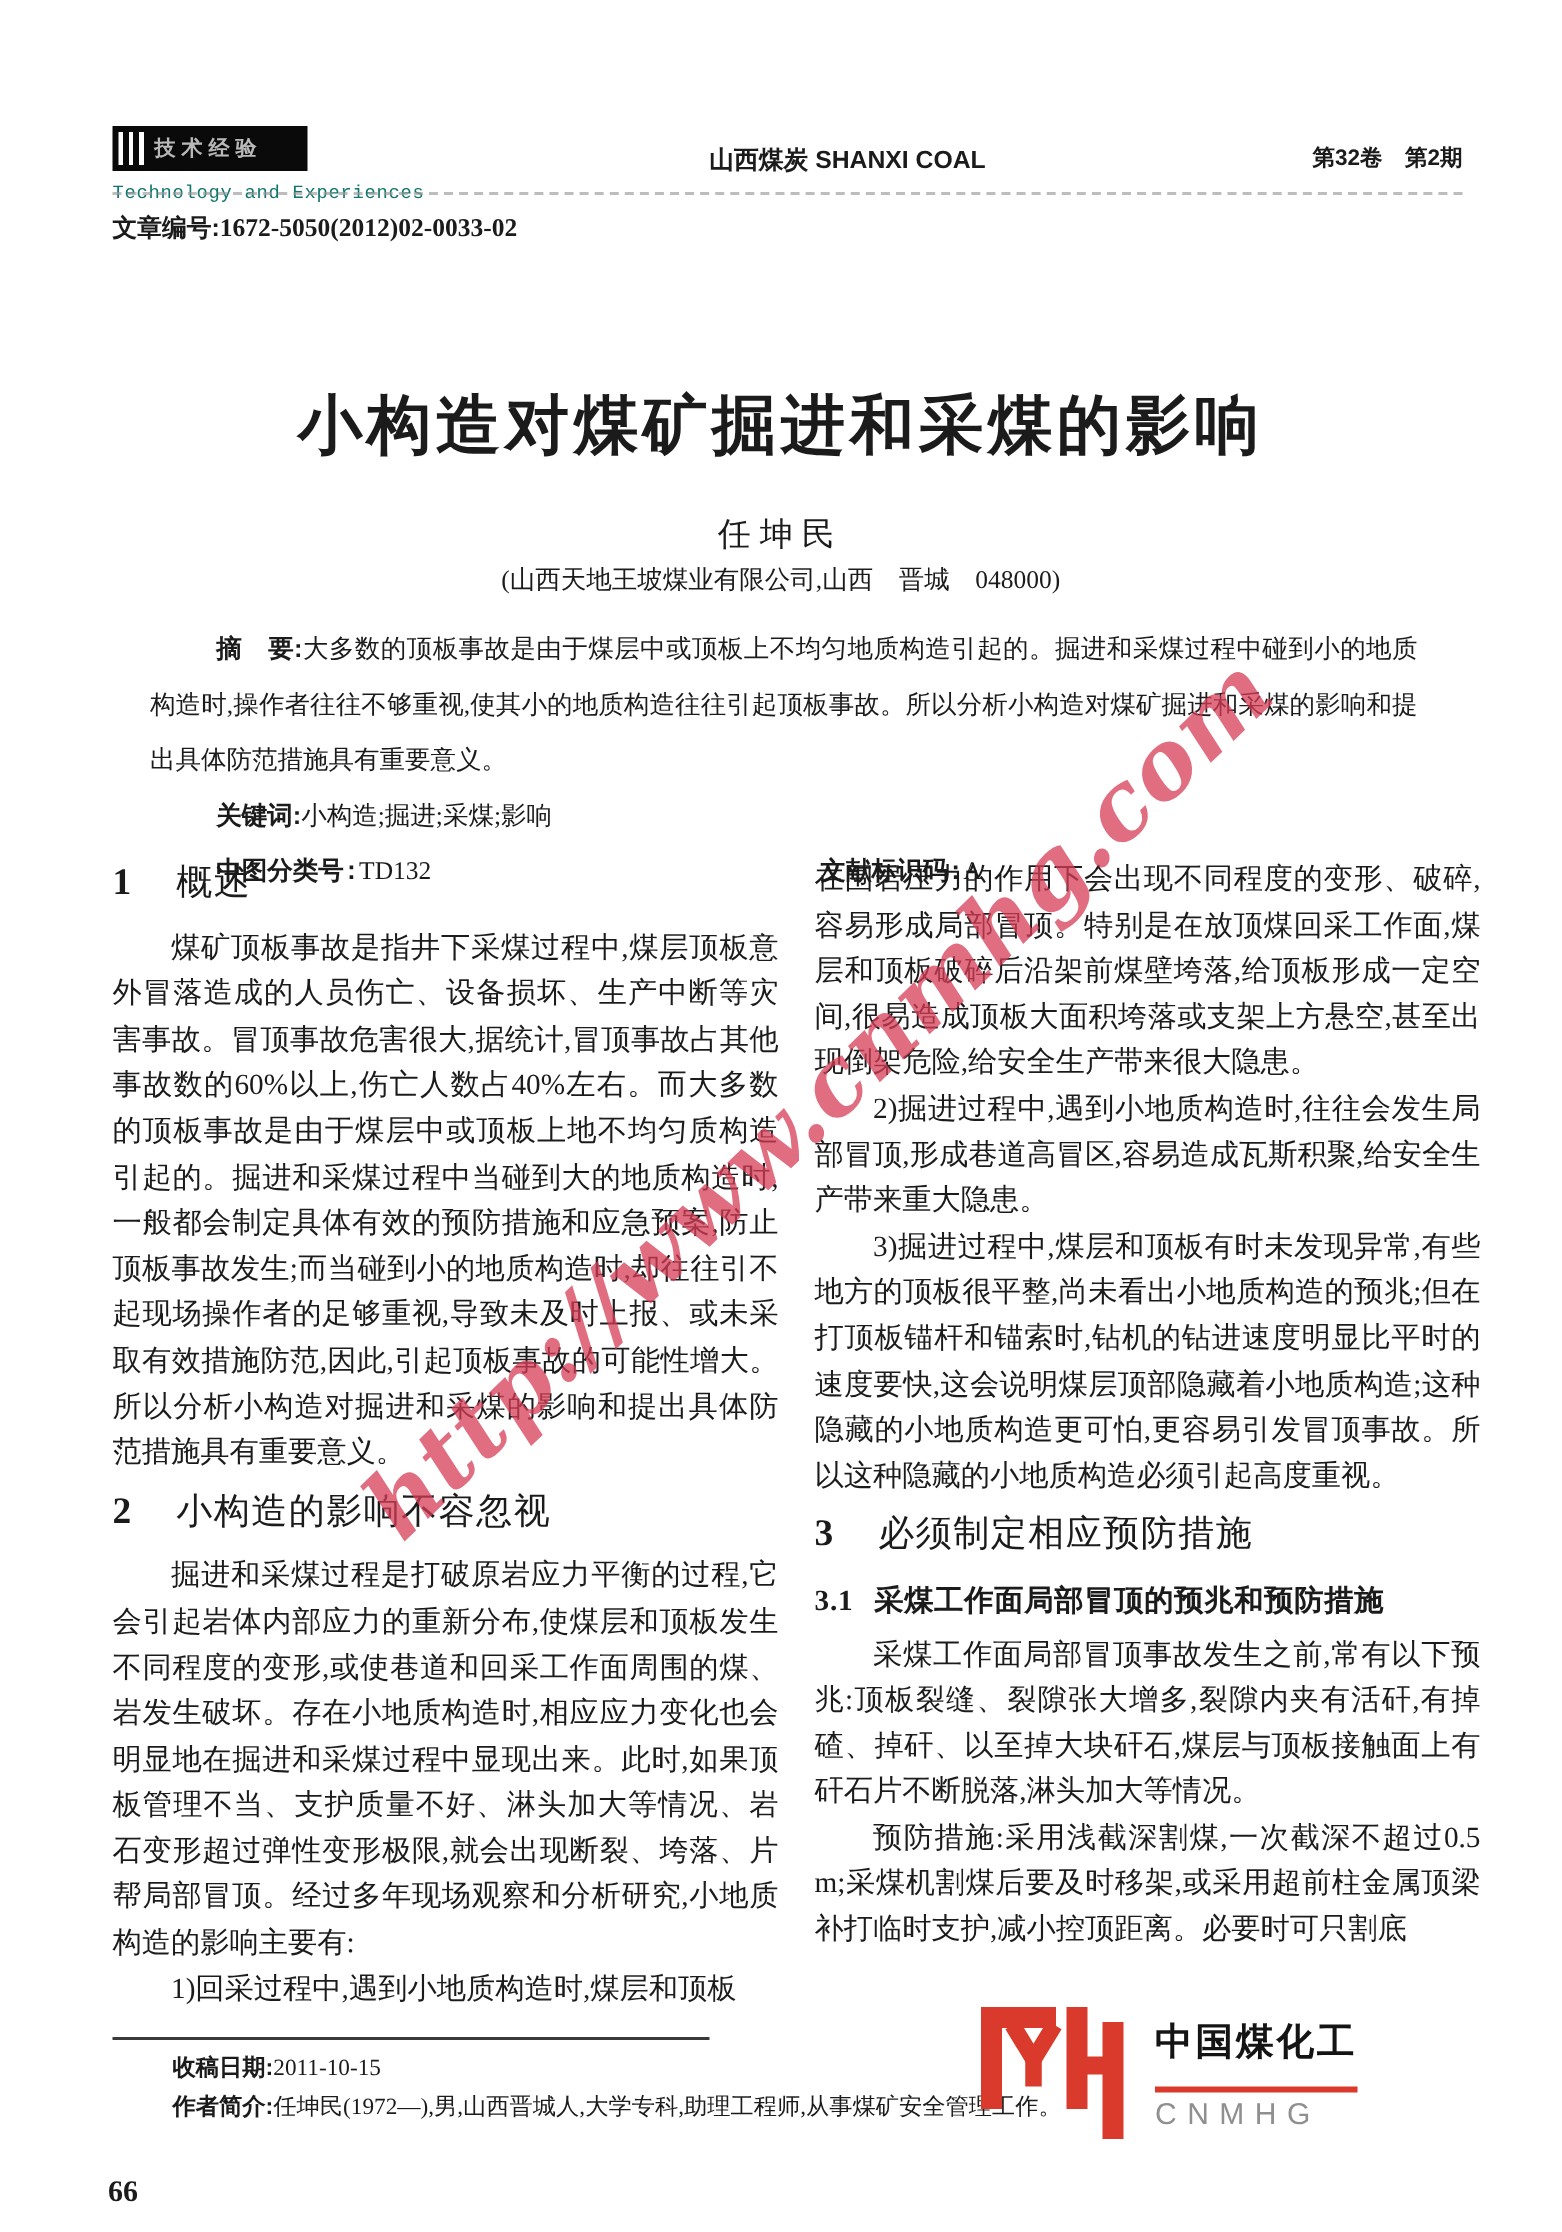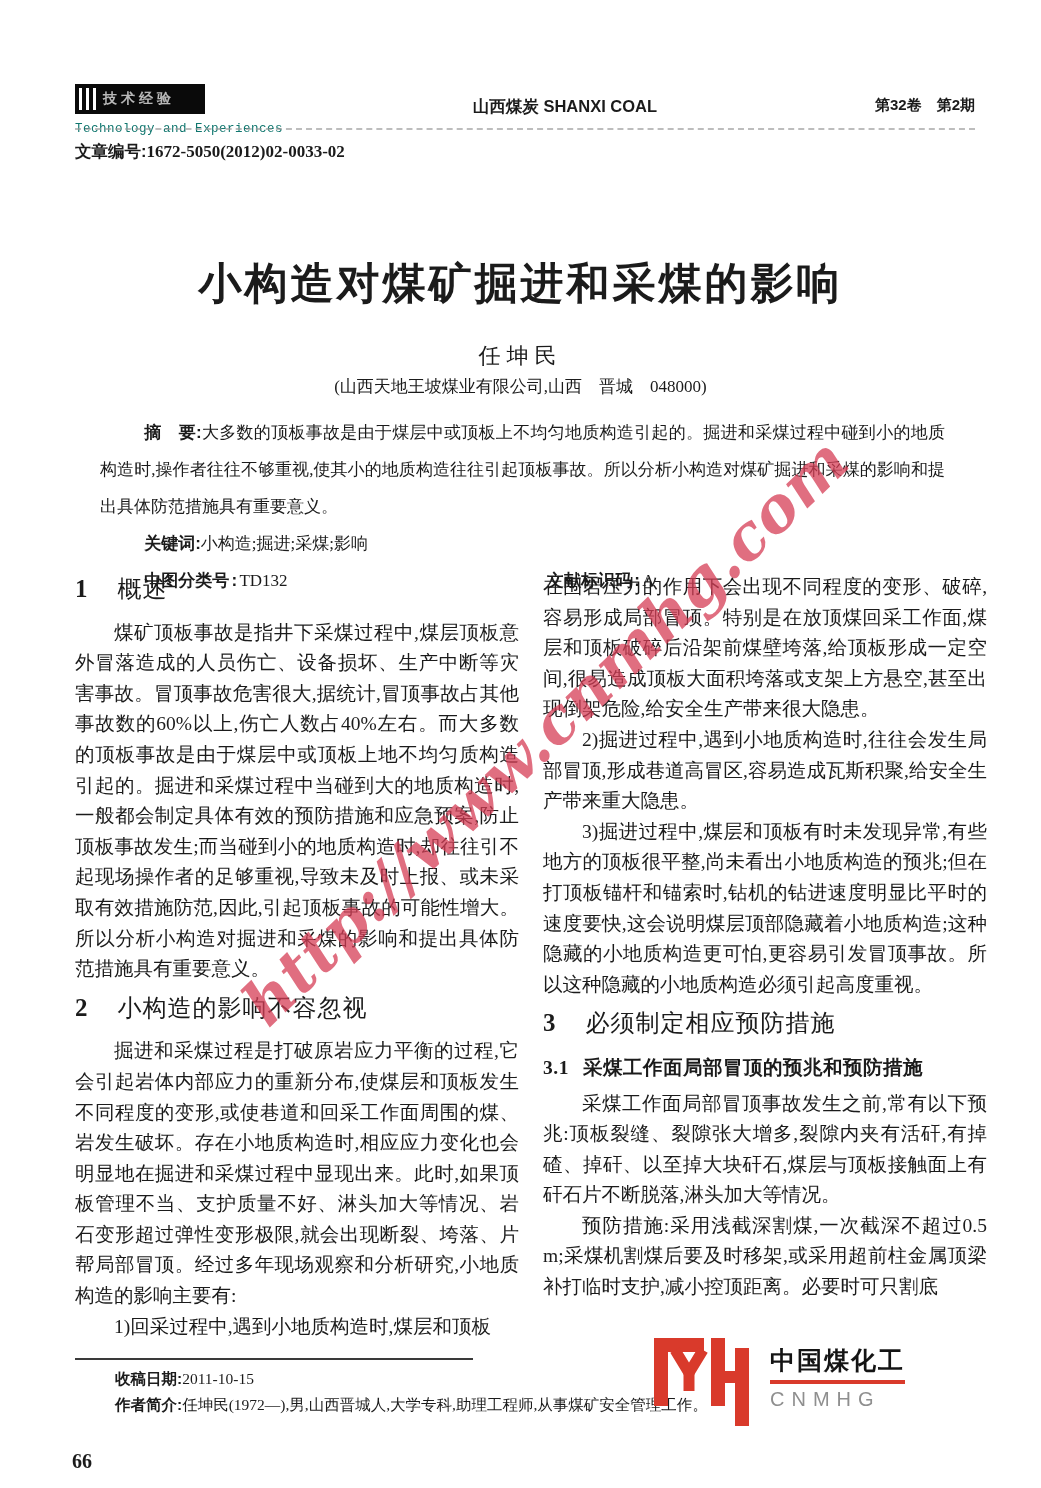--- a/index.html
+++ b/index.html
@@ -48,21 +48,21 @@
   .footnote p{margin:0;}
   .footnote b{font-family:"Liberation Sans",sans-serif;}
   .page-num{position:absolute;top:1450px;left:72px;font-size:20px;font-weight:700;}
   
   .watermark{position:absolute;left:155px;top:734px;width:700px;text-align:center;white-space:nowrap;
      transform:rotate(-44deg);font-size:62px;font-weight:600;font-style:italic;letter-spacing:1px;
      font-family:"DejaVu Serif",serif;color:rgba(213,62,86,0.75);z-index:5;pointer-events:none;}
   
   .logo{position:absolute;left:652px;top:1336px;display:flex;gap:14px;align-items:flex-start;z-index:6;}
   .logo-text{padding-top:8px;}
-  .logo-cn{font-size:25px;font-weight:600;color:#141414;letter-spacing:2px;padding-bottom:3px;
+  .logo-cn{font-size:25px;font-weight:600;color:#141414;letter-spacing:2px;padding-bottom:14px;
      border-bottom:4px solid #d93a2b;font-family:"Liberation Sans",sans-serif;}
   .logo-en{font-size:20px;color:#8f8f8f;letter-spacing:7px;margin-top:4px;font-family:"Liberation Sans",sans-serif;}
 </style>
 </head>
 <body>
 
 <div class="page">
 
   <div class="masthead">
     <div class="mast-left">

